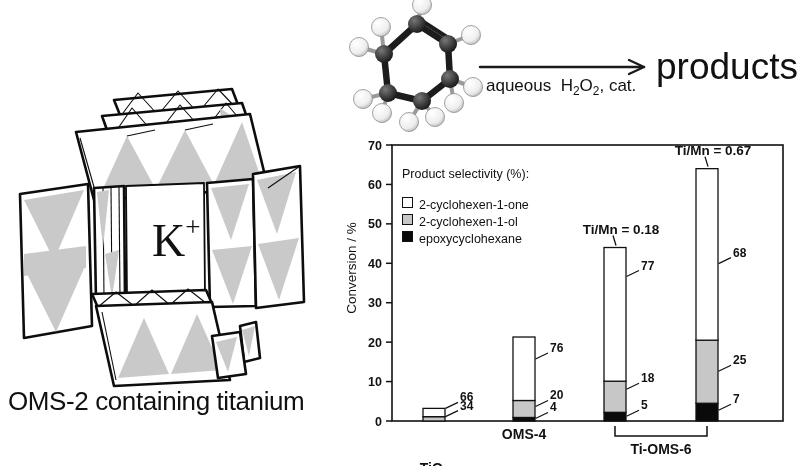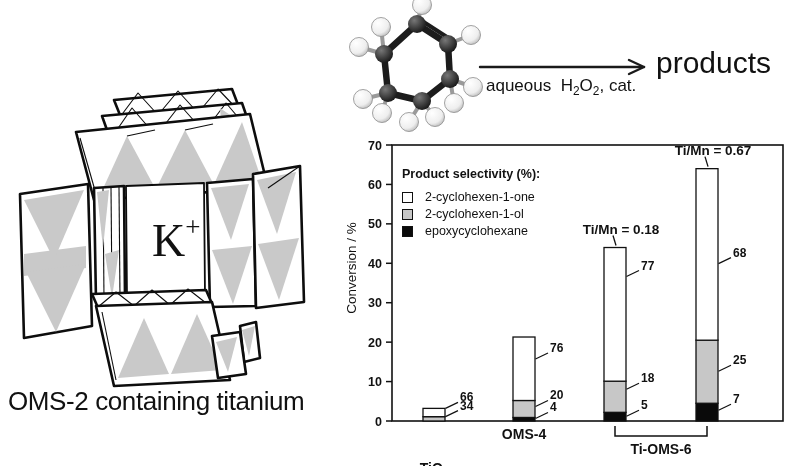--- a/index.html
+++ b/index.html
@@ -5,30 +5,30 @@
   html,body{margin:0;padding:0;background:#fff;}
   .page{position:relative;width:800px;height:466px;background:#ffffff;overflow:hidden;
         font-family:"Liberation Sans",sans-serif;color:#111;}
   .abs{position:absolute;}
   
   .struct{left:6px;top:86px;width:322px;height:302px;}
   .caption{left:8px;top:386px;font-size:26px;letter-spacing:-0.4px;white-space:nowrap;}
   
   .mol{left:338px;top:0px;width:152px;height:132px;}
   .arrow{left:478px;top:54px;width:180px;height:26px;}
-  .products{left:656px;top:46px;font-size:30px;}
+  .products{left:656px;top:46px;font-size:37px;}
   .conds{left:486px;top:76px;font-size:17px;white-space:pre;}
   
   .chart{left:336px;top:138px;width:464px;height:330px;}
   .chart svg{position:absolute;left:0;top:0;}
   .ylabel{position:absolute;left:8px;top:210px;width:160px;text-align:center;font-size:13.5px;
           transform-origin:0 0;transform:rotate(-90deg);white-space:nowrap;}
   .legend{position:absolute;left:66px;top:28px;font-size:12.5px;line-height:17px;}
-  .legend-title{margin-bottom:6px;font-weight:bold;}
-  .lrow{display:flex;align-items:center;gap:12px;}
+  .legend-title{margin-bottom:14px;}
+  .lrow{display:flex;align-items:flex-start;gap:6px;}
   .swatch{width:9px;height:9px;border:1.3px solid #111;flex:none;background:#fff;}
   .xlab{position:absolute;top:288px;font-size:14px;font-weight:bold;text-align:center;white-space:nowrap;}
   #xl1{left:58px;width:80px;margin-top:34px;}
   #xl2{left:148px;width:80px;}
   #xgl{left:270px;width:110px;top:303px;}
   .tick{font:bold 12.5px "Liberation Sans",sans-serif;fill:#111;}
   .val{font:bold 12px "Liberation Sans",sans-serif;fill:#111;}
   .note{font:bold 13.5px "Liberation Sans",sans-serif;fill:#111;}
   .ktext{font-family:"Liberation Serif",serif;fill:#111;}
   sub{font-size:70%;}

